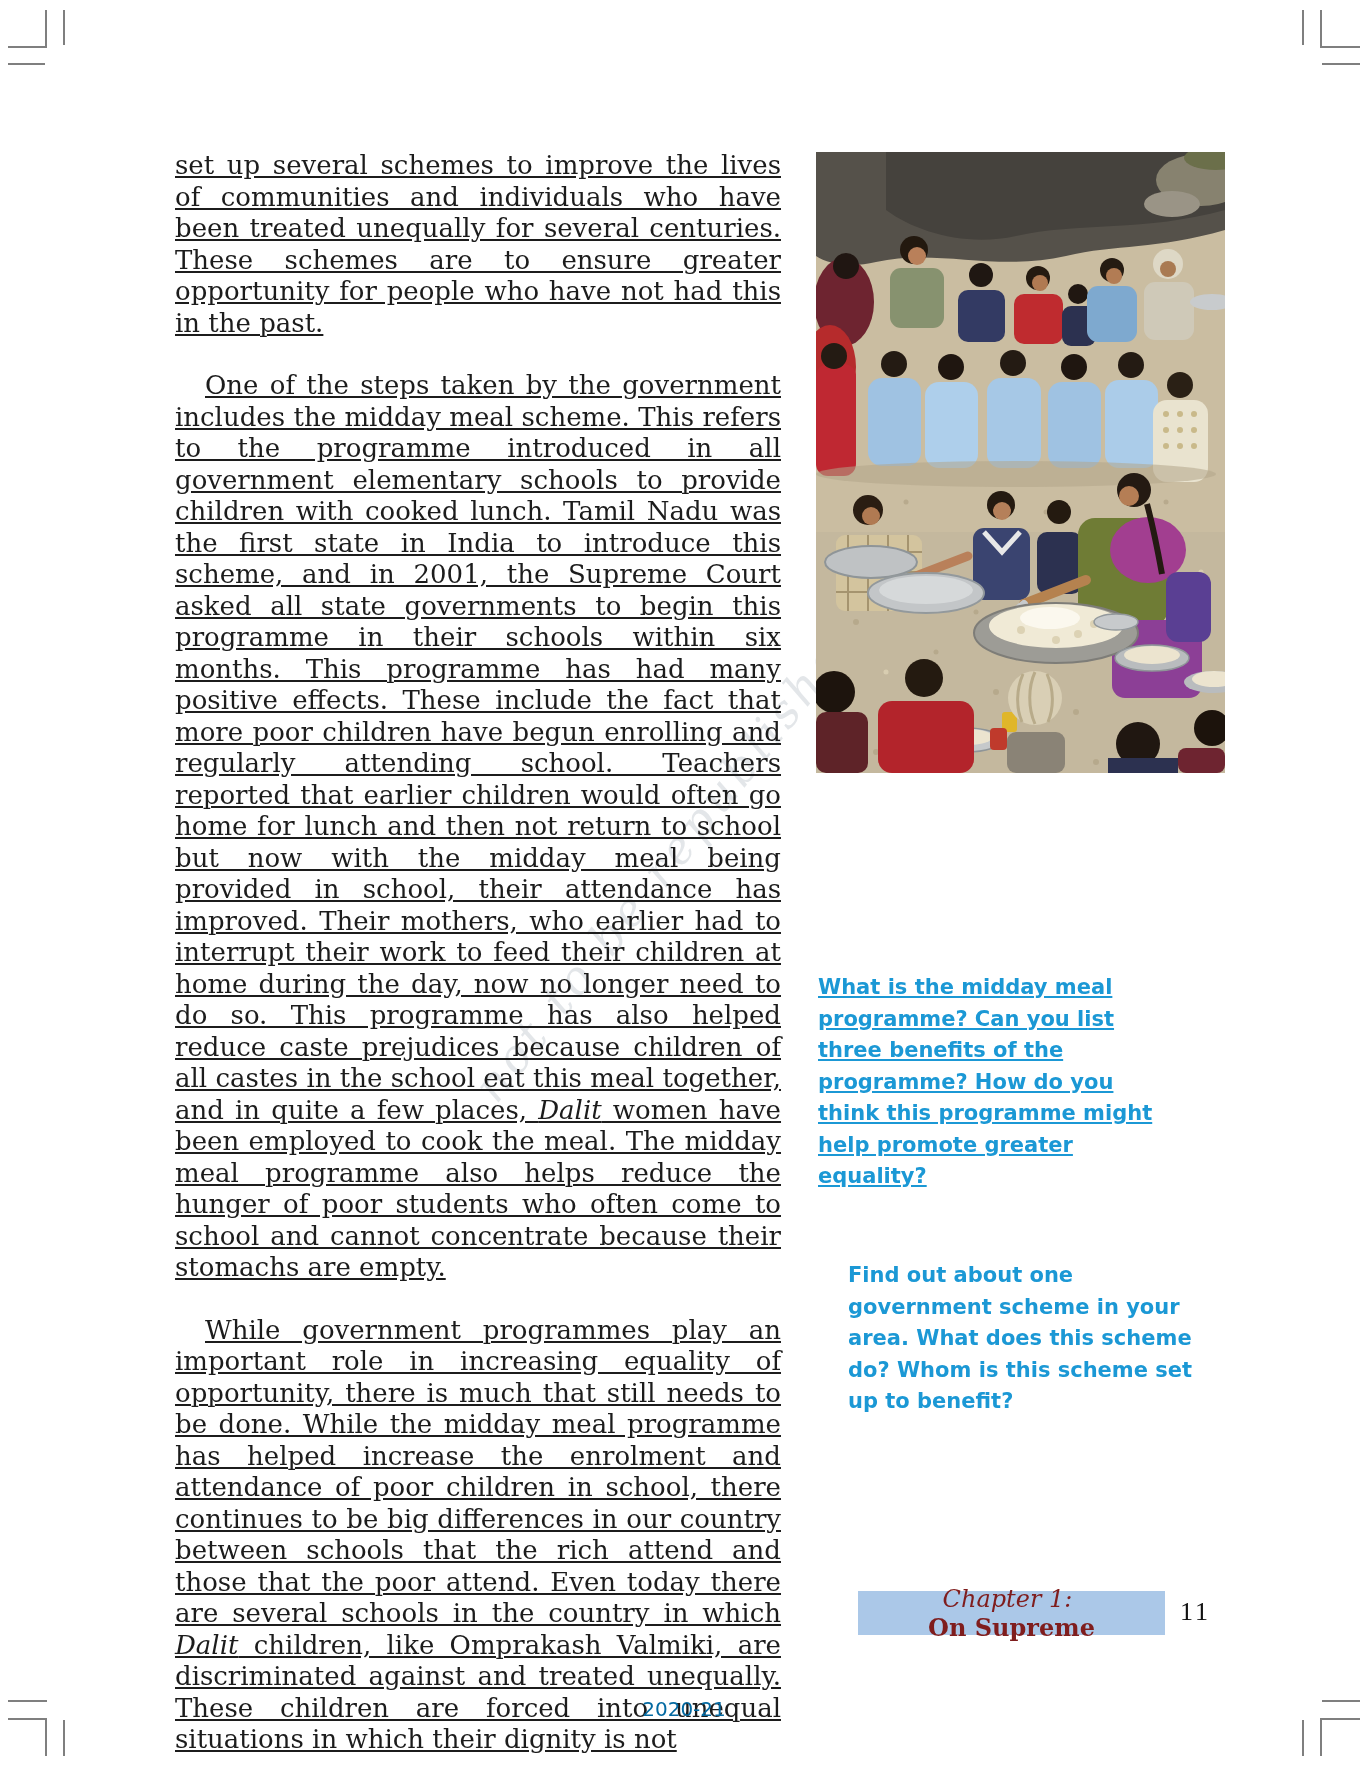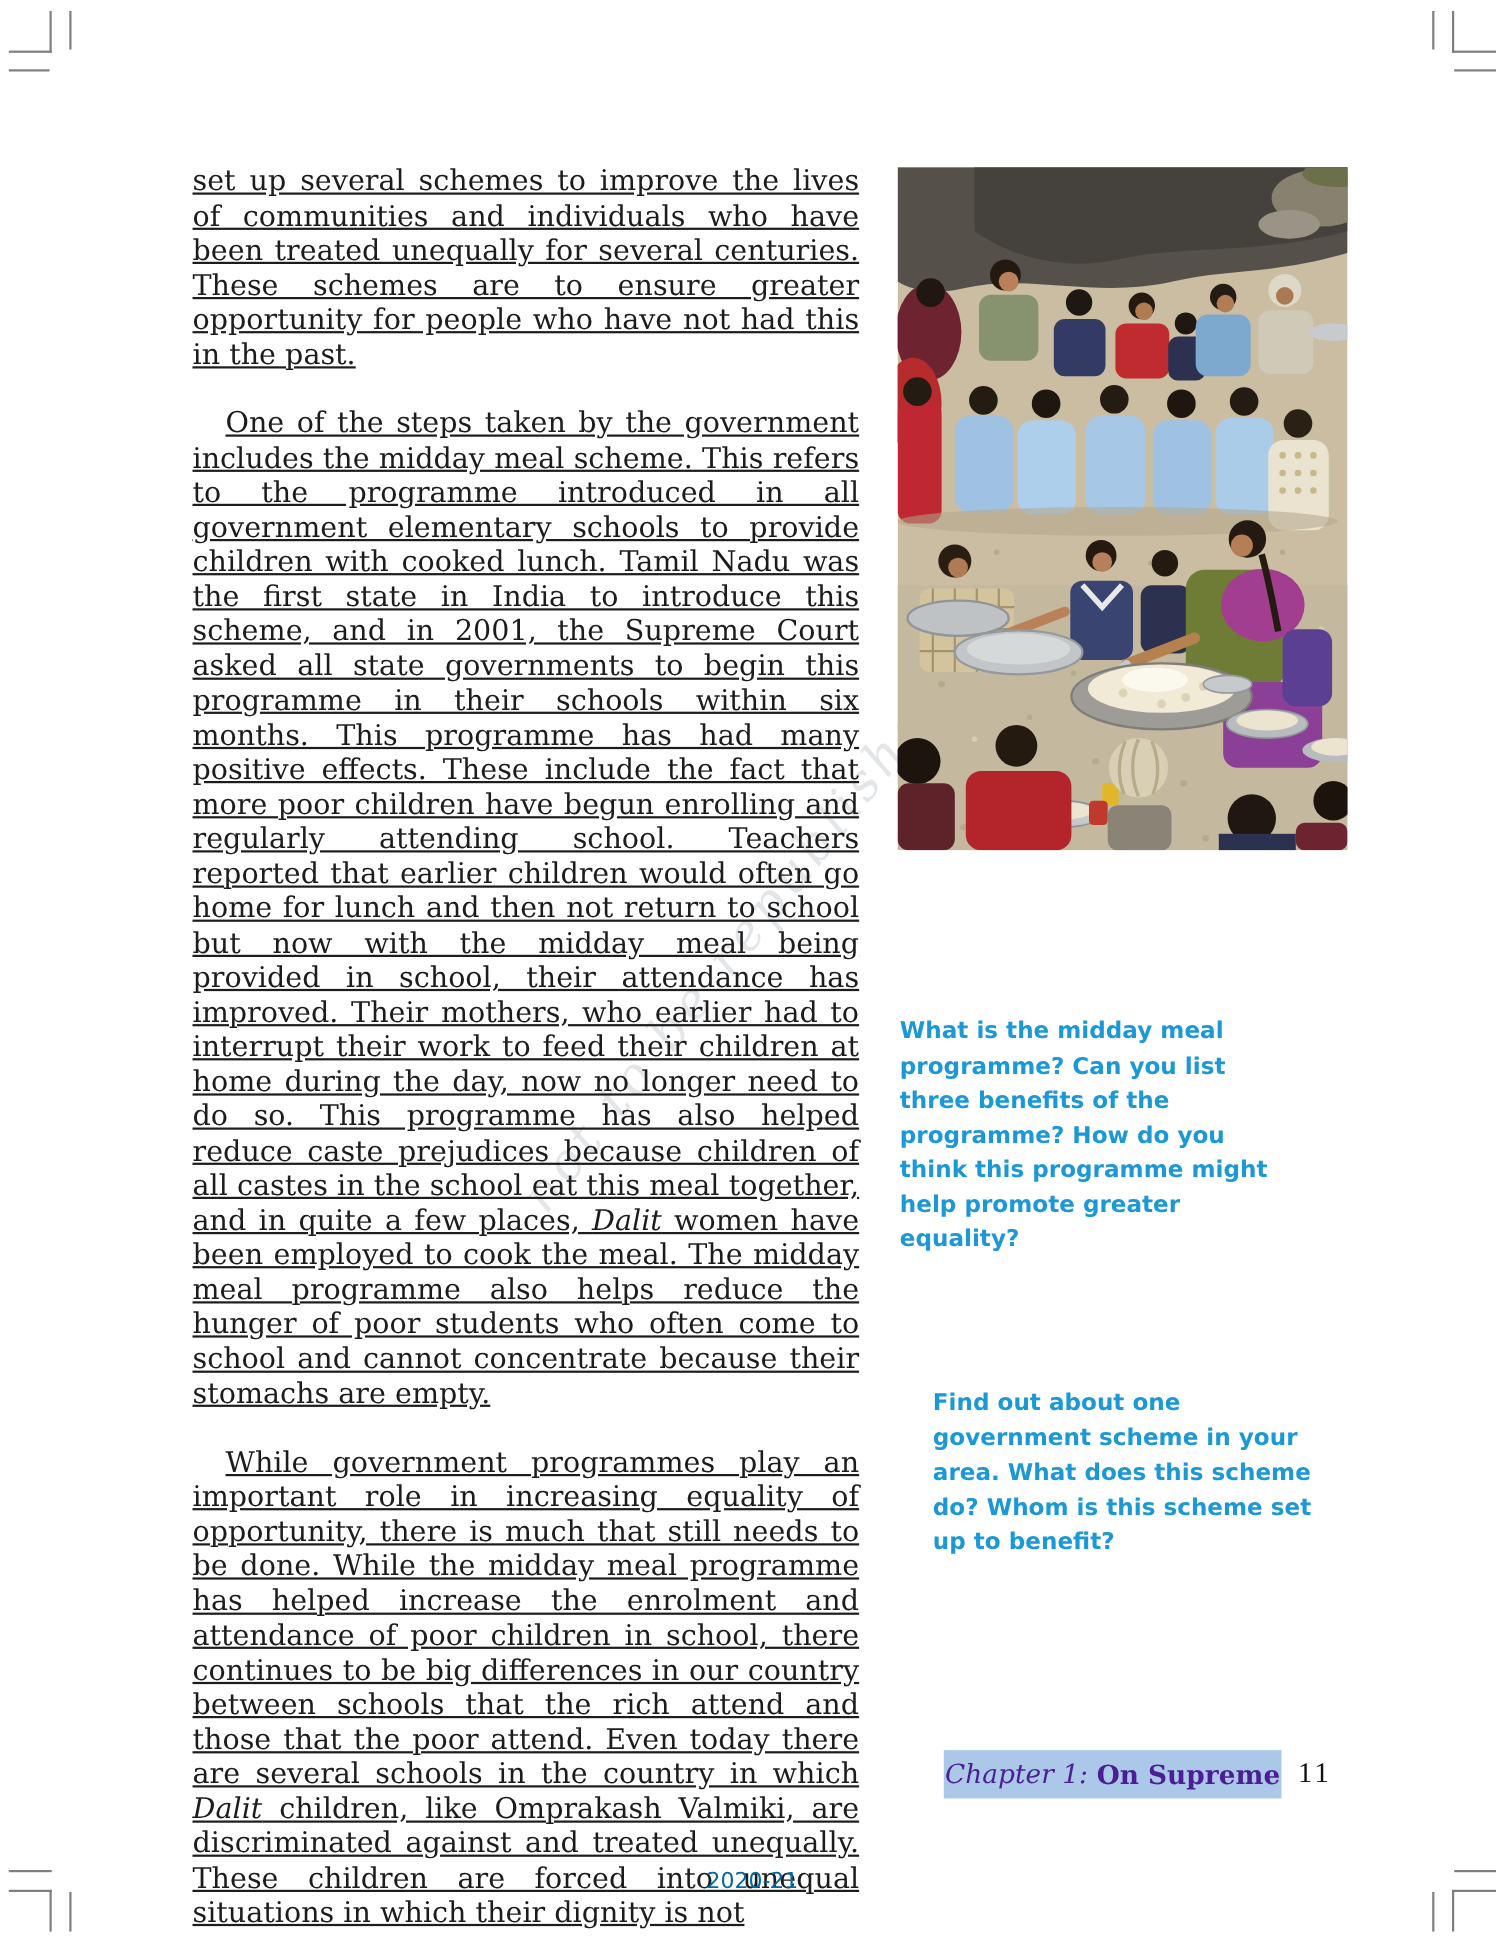--- a/index.html
+++ b/index.html
@@ -16,26 +16,26 @@
     font-size:26px;line-height:31.5px;text-align:justify;text-decoration:underline;}
   .main-col p{margin:0 0 31px 0;}
   .main-col p.indent{text-indent:30px;}
   
   .photo-wrap{position:absolute;left:816px;top:152px;width:409px;height:621px;z-index:1;}
   .photo-wrap svg{display:block;width:100%;height:100%;}
   .caption{position:absolute;left:818px;top:797px;width:404px;z-index:1;
     font:italic 20px/33px "DejaVu Serif",serif;color:#2b2b2b;text-align:justify;}
   .question{position:absolute;left:818px;width:352px;z-index:1;
     font:bold 21px/31.5px "DejaVu Sans",sans-serif;color:var(--accent-blue,#1b98d5);}
-  .q1{top:922px;}
+  .q1{top:972px;text-decoration:underline;}
   .q2{top:1260px;margin-left:30px;}
   
   .chapter-box{position:absolute;left:858px;top:1591px;width:307px;height:44px;
     background:var(--footer-bg,#abc8e8);display:flex;align-items:center;justify-content:center;
-    font-size:24px;color:#4c1d95;z-index:1;}
+    font-size:24px;color:#7f1d1d;z-index:1;flex-direction:column;}
   .chapter-box .lbl{font-style:italic;margin-right:8px;}
   .chapter-box .ttl{font-weight:bold;}
   .page-num{position:absolute;left:1180px;top:1590px;width:60px;
     font:26px/44px "Liberation Serif",serif;color:#111;letter-spacing:3px;z-index:1;}
   .year{position:absolute;left:0;top:1697px;width:100%;text-align:center;
     font:20px "DejaVu Sans",sans-serif;color:#0369a1;z-index:1;}
 </style>
 </head>
 <body>
 

